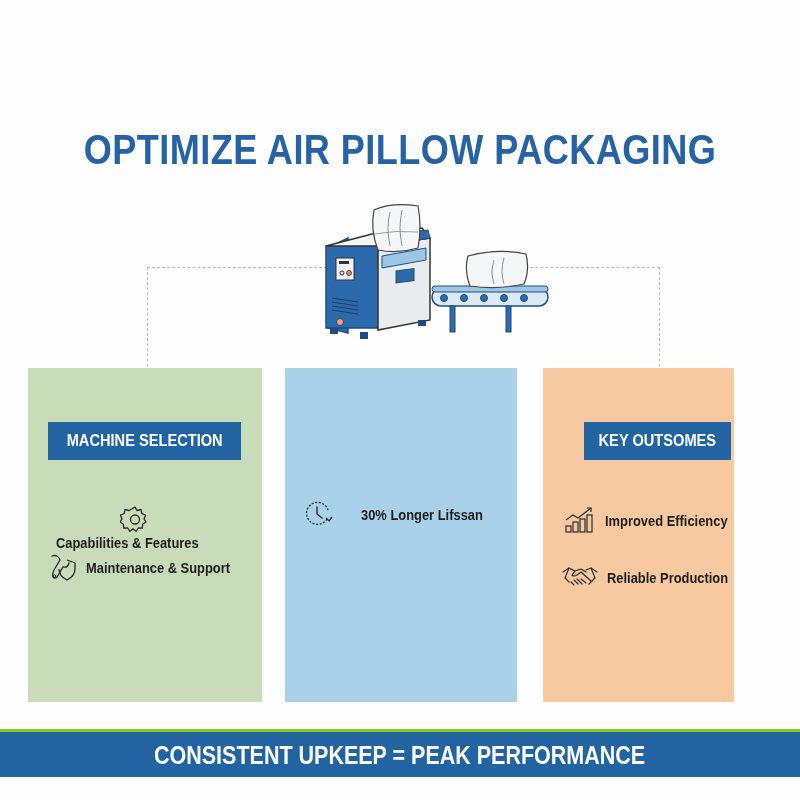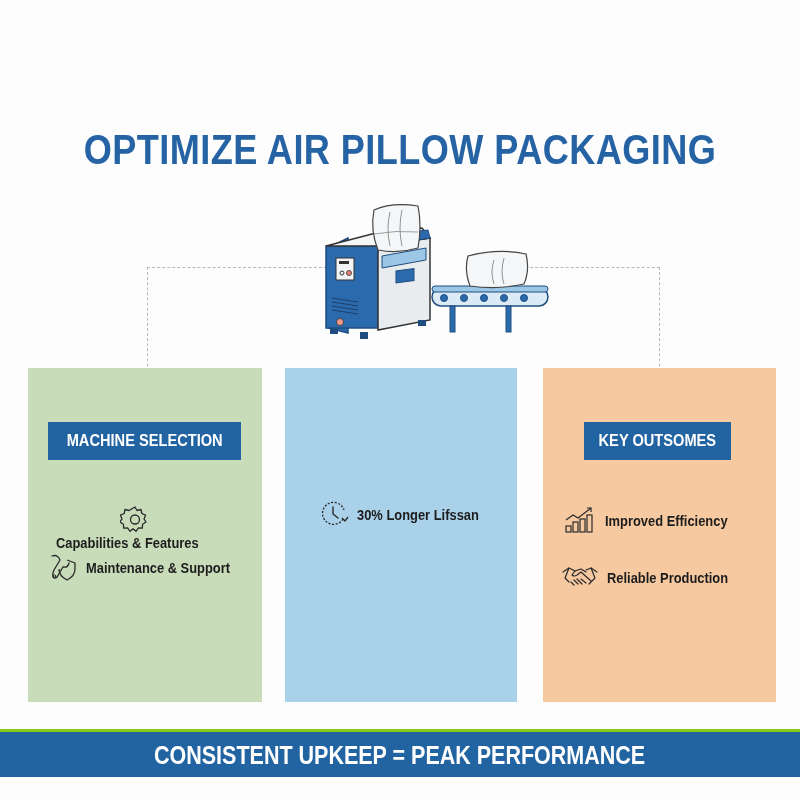--- a/index.html
+++ b/index.html
@@ -17,21 +17,21 @@
   .conn-left-v  { left: 147px; top: 267px; height: 130px; border-left-width: 1.5px; }
   .conn-right-h { left: 520px; top: 267px; width: 140px; border-top-width: 1.5px; }
   .conn-right-v { left: 659px; top: 267px; height: 130px; border-left-width: 1.5px; }
   .conn-mid-v   { left: 402px; top: 377px; height: 20px; border-left-width: 1.5px; }
 
   .machine { position: absolute; left: 318px; top: 198px; width: 250px; height: 150px; }
 
   .panel { position: absolute; top: 368px; height: 334px; }
   .panel.green  { left: 28px;  width: 234px; background: #c8dcba; }
   .panel.blue   { left: 285px; width: 232px; background: #a9d1e9; }
-  .panel.orange { left: 543px; width: 233px; background: #f6c9a0; }
+  .panel.orange { left: 543px; width: 191px; background: #f6c9a0; }
 
   .badge {
     position: absolute; top: 54px; height: 38px; background: #2263a2;
     color: #fff; font-weight: 700; font-size: 17px; line-height: 38px; text-align: center;
     white-space: nowrap;
   }
   .badge span { display: inline-block; transform: scaleX(0.86); }
   .green .badge  { left: 20px; width: 193px; }
   .blue .badge   { left: 8px;  width: 217px; }
   .orange .badge { left: 41px; width: 147px; }
@@ -123,21 +123,21 @@
     <svg width="30" height="30" viewBox="0 0 30 30">
       <path d="M4 4 q6 -2 8 4 l-6 10 q-2 5 -1 7 q2 2 4 0 l6 -10 q5 1 6 -4" fill="none" stroke="#2a2a2a" stroke-width="1.3" stroke-linecap="round"></path>
       <circle cx="6.5" cy="24" r="1.2" fill="none" stroke="#2a2a2a" stroke-width="1"></circle>
       <path d="M19 8 l8 3 v6 q0 7 -8 11 q-8 -4 -8 -11" fill="none" stroke="#2a2a2a" stroke-width="1.3" stroke-linejoin="round"></path>
     </svg>
     <span class="label">Maintenance &amp; Support</span>
   </div>
 </div>
 
 <div class="panel blue">
-  <div class="item" style="left:34px; top:131px;">
+  <div class="item" style="left:18px; top:131px;gap:20px;">
     <svg width="30" height="30" viewBox="0 0 30 30">
       <path d="M24 20 A11 11 0 1 1 25 11" fill="none" stroke="#2a2a2a" stroke-width="1.3" stroke-dasharray="2 1.6"></path>
       <path d="M14 8 v7 l5 4" fill="none" stroke="#2a2a2a" stroke-width="1.4" stroke-linecap="round"></path>
       <path d="M23 19 l3 3 l3 -4" fill="none" stroke="#2a2a2a" stroke-width="1.3"></path>
     </svg>
     <span class="label">30% Longer Lifssan</span>
   </div>
 </div>
 
 <div class="panel orange">

